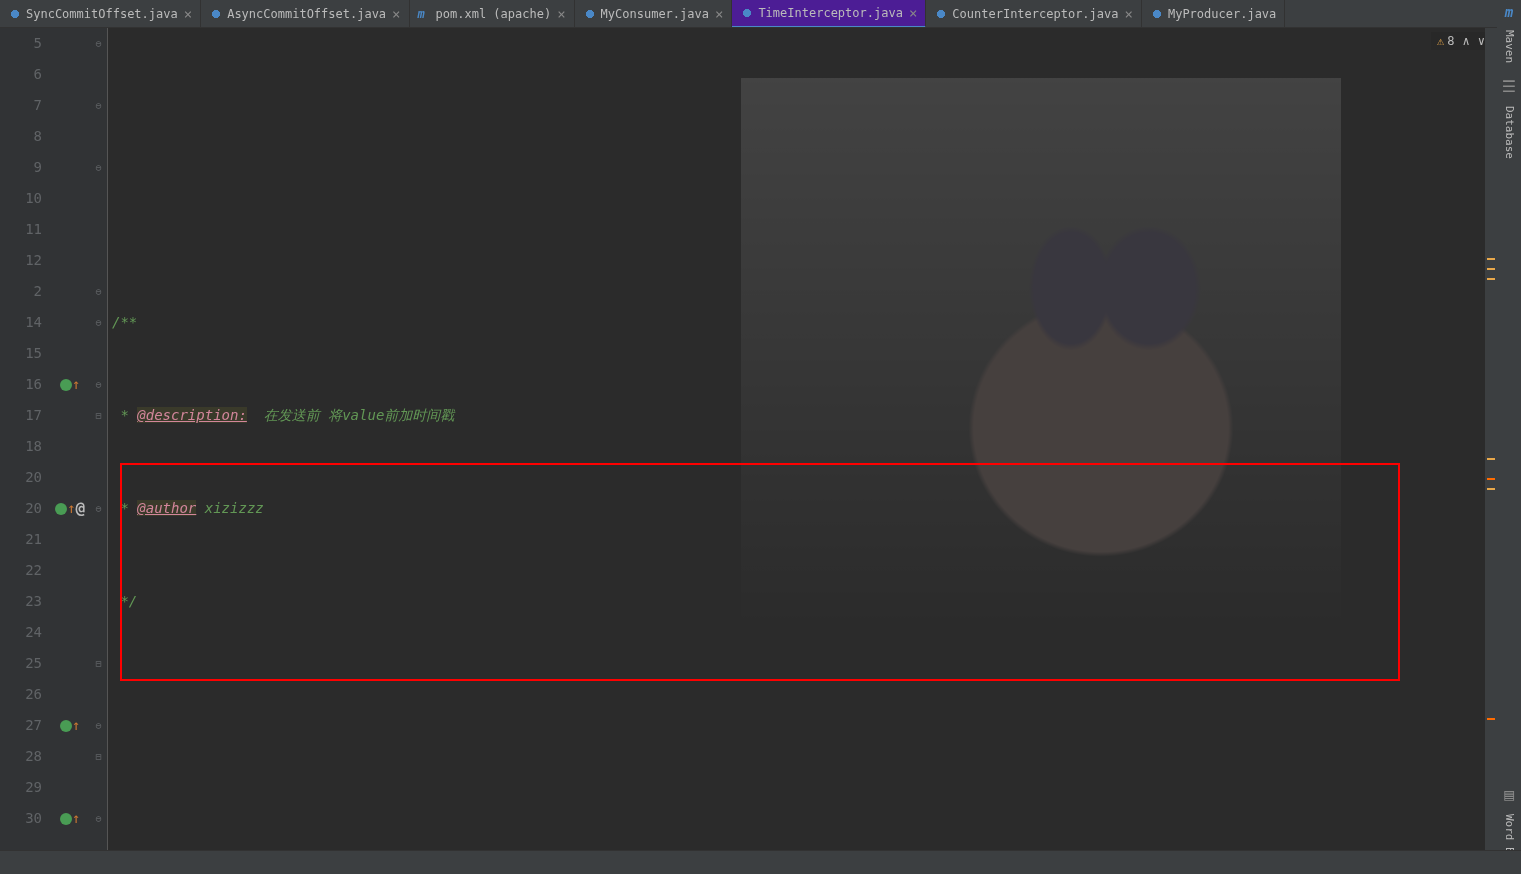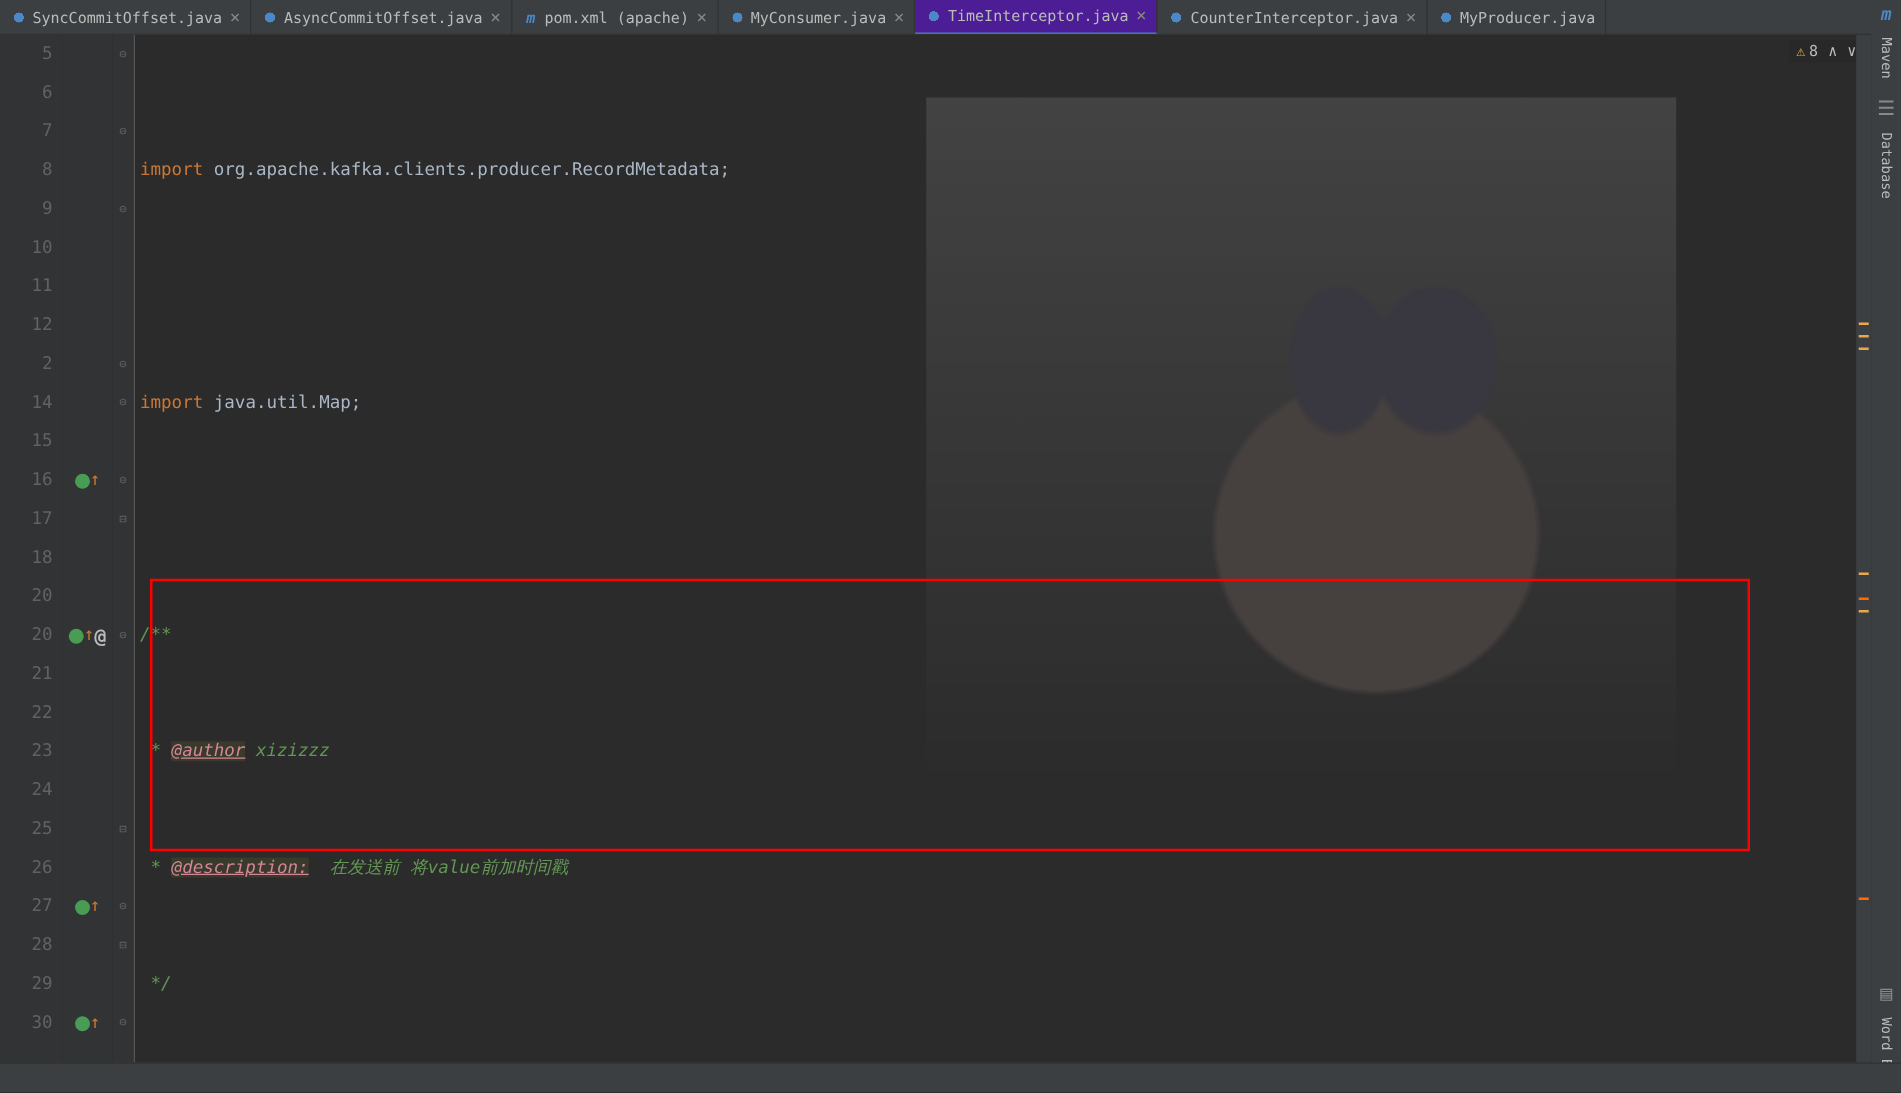--- a/index.html
+++ b/index.html
@@ -25,21 +25,20 @@
 .tab {
   display: flex;
   align-items: center;
   padding: 0 8px;
   height: 28px;
   font-size: 12px;
   color: #bbbbbb;
   border-right: 1px solid #323232;
   cursor: pointer;
   white-space: nowrap;
-  text-align: center;
 }
 
 .tab.active {
   background: #4c1d95;
   border-bottom: 2px solid #4a88c7;
 }
 
 .tab-icon {
   width: 14px;
   height: 14px;
@@ -405,27 +404,25 @@
       <div class="fold-row">⊟</div>
       <div class="fold-row"></div>
       <div class="fold-row">⊖</div>
       <div class="fold-row">⊟</div>
       <div class="fold-row"></div>
       <div class="fold-row">⊖</div>
   </div>
 
   <div class="code-area">
     <div class="bg-deco"></div>
-    <div class="code-line"><span class="keyword">import </span><span>org.apache.kafka.clients.producer.RecordMetadata</span><span>;</span></div>
     <div class="code-line"></div>
-    <div class="code-line"><span class="keyword">import </span><span>java.util.Map</span><span>;</span></div>
     <div class="code-line"></div>
     <div class="code-line"><span class="green-comment">/**</span></div>
+    <div class="code-line"><span class="green-comment"> * </span><span class="doc-tag doc-tag-bg">@description:</span><span class="green-comment">  在发送前 将value前加时间戳</span></div>
     <div class="code-line"><span class="green-comment"> * </span><span class="doc-tag doc-tag-bg">@author</span><span class="green-comment"> xizizzz</span></div>
-    <div class="code-line"><span class="green-comment"> * </span><span class="doc-tag doc-tag-bg">@description:</span><span class="green-comment">  在发送前 将value前加时间戳</span></div>
     <div class="code-line"><span class="green-comment"> */</span></div>
     
     
     
     
     
     
     
     
     

